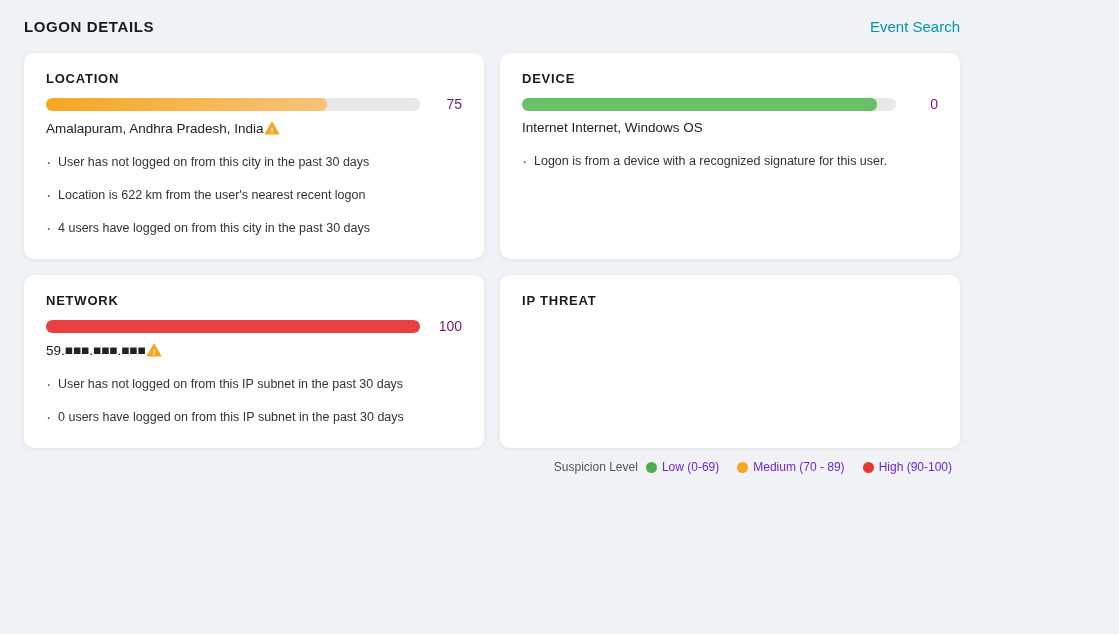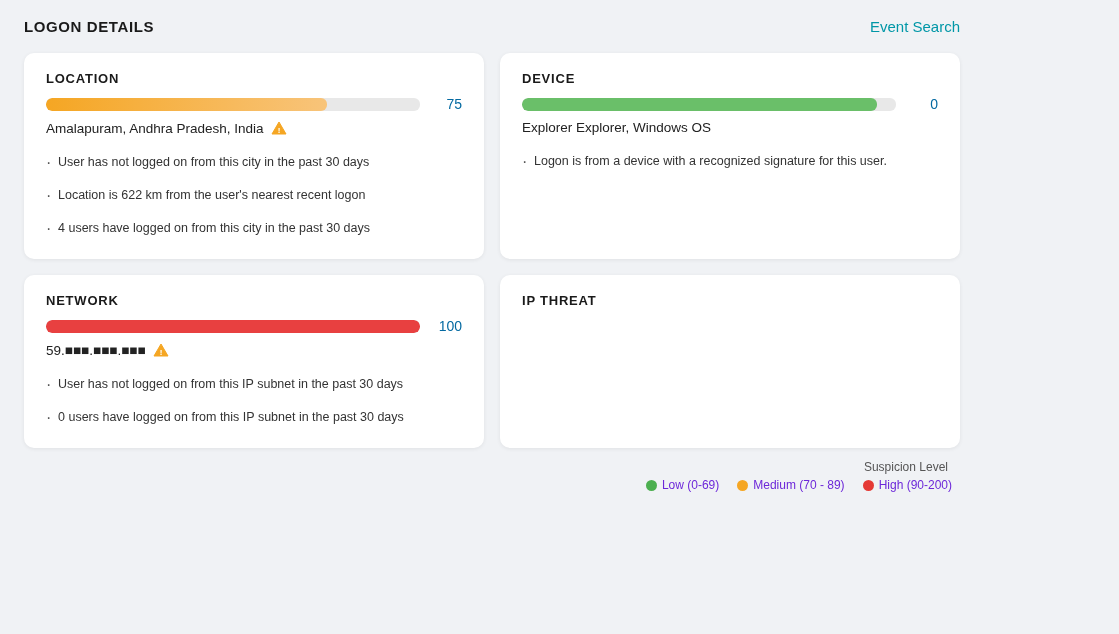--- a/index.html
+++ b/index.html
@@ -70,31 +70,30 @@
       border-radius: 6px;
       overflow: hidden;
     }
     .progress-bar-fill {
       height: 100%;
       border-radius: 6px;
     }
     .progress-value {
       font-size: 14px;
       font-weight: 500;
-      color: #0369a1;
+      color: #701a75;
       min-width: 32px;
       text-align: right;
     }
     .location-label {
       font-size: 13.5px;
       color: #222;
       margin-bottom: 12px;
       display: flex;
       align-items: center;
-      gap: 7px;
       text-align: right;
     }
     .warning-icon {
       width: 16px;
       height: 16px;
       display: inline-flex;
       align-items: center;
       justify-content: center;
     }
     .bullet-list {
@@ -196,21 +195,21 @@
     </div>
 
     <div class="card">
       <div class="card-title">DEVICE</div>
       <div class="progress-row">
         <div class="progress-bar-bg">
           <div class="progress-bar-fill fill-green" style="width: 95%"></div>
         </div>
         <span class="progress-value">0</span>
       </div>
-      <div class="device-label">Explorer Explorer, Windows OS</div>
+      <div class="device-label">Internet Internet, Windows OS</div>
       <ul class="bullet-list">
         <li>Logon is from a device with a recognized signature for this user.</li>
       </ul>
     </div>
 
     <div class="card">
       <div class="card-title">NETWORK</div>
       <div class="progress-row">
         <div class="progress-bar-bg">
           <div class="progress-bar-fill fill-red" style="width: 100%"></div>
@@ -232,31 +231,31 @@
       </ul>
     </div>
 
     <div class="card">
       <div class="card-title">IP THREAT</div>
     </div>
 
   </div>
 
   <div class="legend-area">
-    <div style="display:flex; flex-direction:column; align-items:flex-end; gap:4px;">
+    <div style="display:flex; flex-direction:row; align-items:flex-end; gap:4px;">
       <span class="legend-title">Suspicion Level</span>
       <div class="legend-items">
         <div class="legend-item">
           <span class="legend-dot" style="background:#4caf50;"></span>
           <span>Low (0-69)</span>
         </div>
         <div class="legend-item">
           <span class="legend-dot" style="background:#f5a623;"></span>
           <span>Medium (70 - 89)</span>
         </div>
         <div class="legend-item">
           <span class="legend-dot" style="background:#e53935;"></span>
-          <span>High (90-200)</span>
+          <span>High (90-100)</span>
         </div>
       </div>
     </div>
   </div>
 </div>
 
 </body></html>

